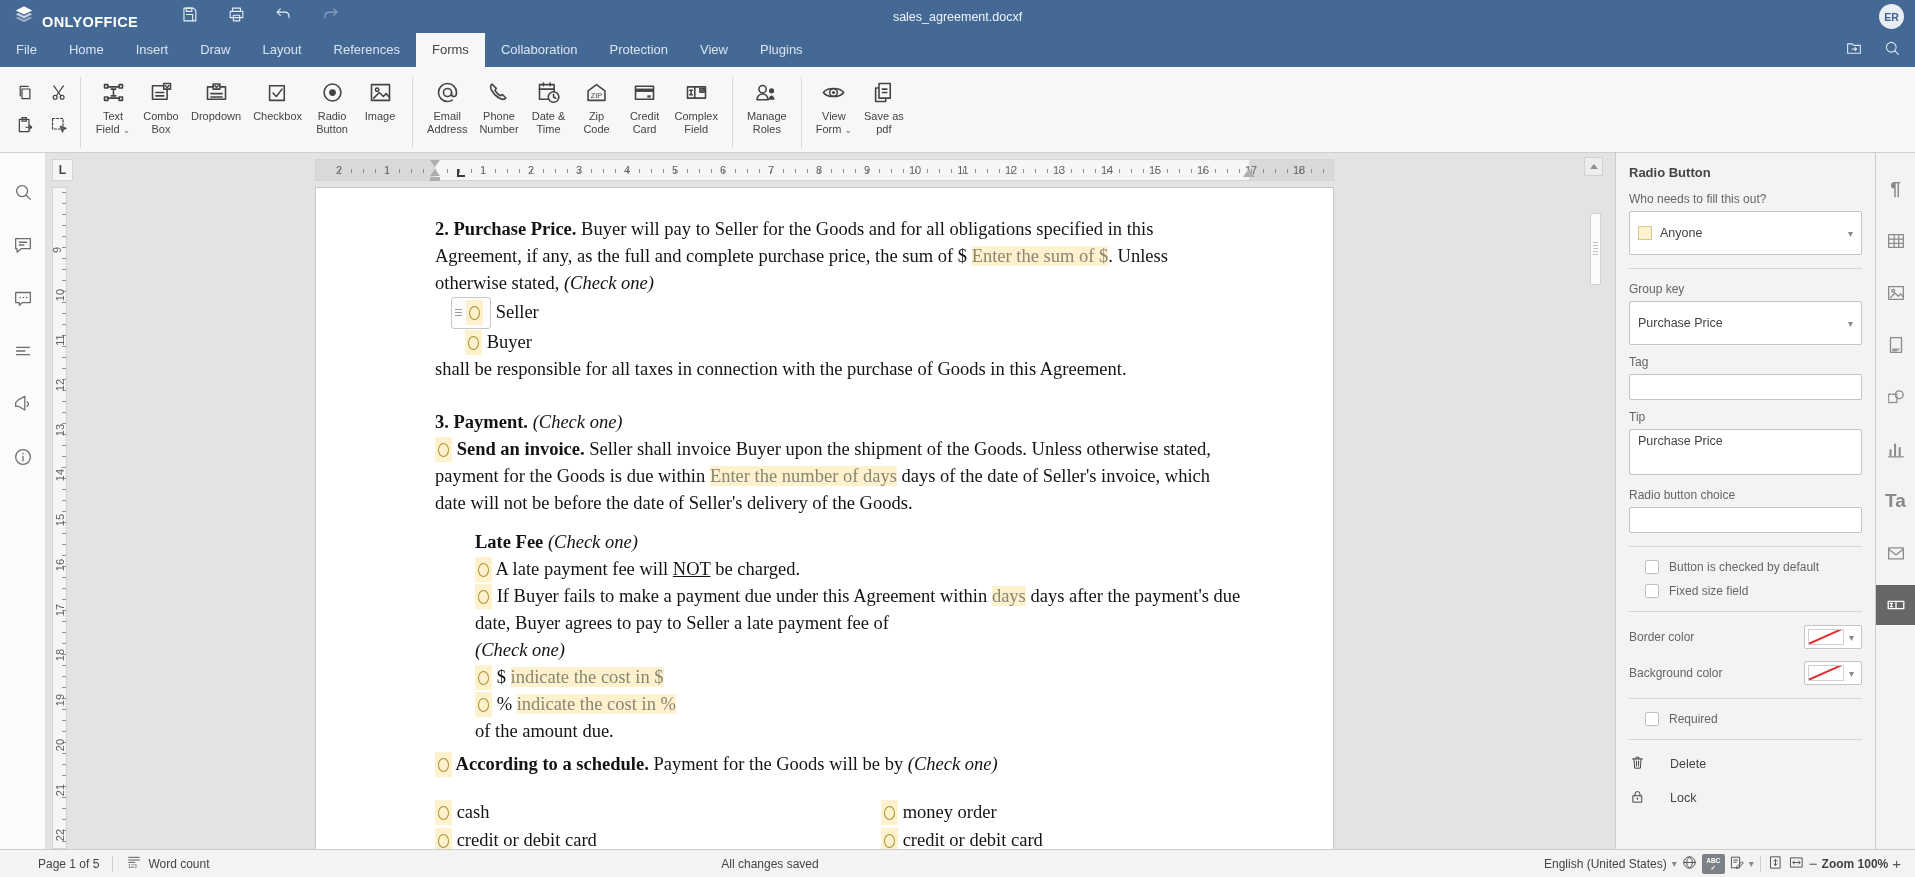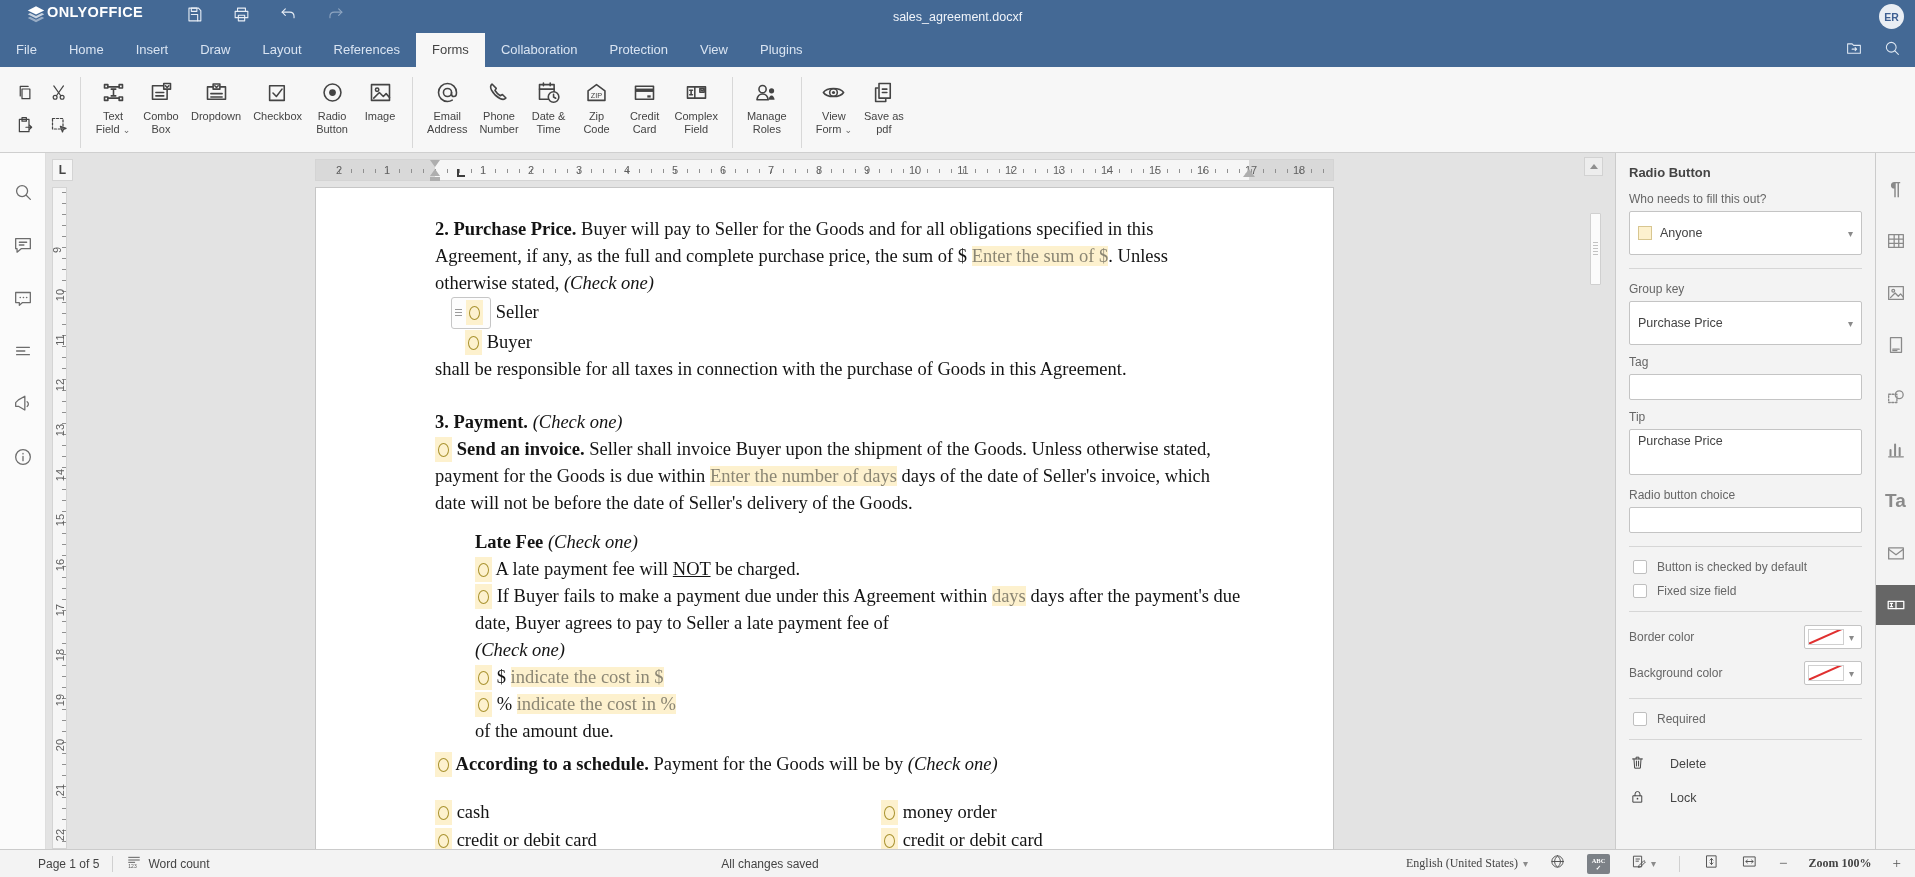--- a/index.html
+++ b/index.html
@@ -1,20 +1,20 @@
 <!DOCTYPE html>
 <html><head>
 <meta charset="utf-8">
 <style>
   * { margin:0; padding:0; box-sizing:border-box; }
   html,body { width:1915px; height:877px; overflow:hidden; font-family:"Liberation Sans",sans-serif; background:#e3e3e3; }
 
   
   #topbar { height:33px; background:#446995; display:flex; align-items:center; position:relative; color:#fff; }
-  #logo { display:flex; align-items:flex-start; padding-left:25px; }
+  #logo { display:flex; align-items:flex-end; gap:7px; padding-left:13px; }
   #logo .ic { width:22px; height:22px; }
   #logo-text { font-weight:700; font-size:14.5px; letter-spacing:.4px; color:#fff; }
   #quick-icons { display:flex; align-items:center; gap:28px; margin-left:42px; }
   #quick-icons .ic { width:19px; height:19px; color:#e8eef6; }
   #quick-icons .disabled { opacity:.45; }
   #doc-title { position:absolute; left:50%; transform:translateX(-50%); font-size:12.5px; color:#f0f4fa; }
   #avatar { position:absolute; right:11px; top:4px; width:25px; height:25px; border-radius:50%; background:#e9eef4; color:#3d5f92; font-size:10.5px; font-weight:700; display:flex; align-items:center; justify-content:center; }
 
   
   #tabrow { height:34px; background:#446995; display:flex; align-items:stretch; position:relative; }
@@ -94,21 +94,21 @@
   #rightpanel { width:260px; background:#f3f3f3; border-left:1px solid #cbcbcb; padding:12px 13px; font-size:12px; color:#666; }
   #rp-title { font-size:13px; font-weight:700; color:#444; margin-bottom:12px; }
   .rp-label { margin:10px 0 5px; }
   .rp-select { height:44px; background:#fff; border:1px solid #c4c4c4; border-radius:2px; display:flex; align-items:center; padding:0 8px; color:#444; font-size:12.5px; gap:8px; }
   .rp-select .grow { flex:1; }
   .rp-chev { color:#8a8a8a; font-size:10px; }
   .swatch { width:14px; height:14px; background:#fdf1ce; border:1px solid #d8c690; }
   .rp-input { width:100%; height:26px; background:#fff; border:1px solid #c4c4c4; border-radius:2px; padding:0 8px; font-size:12.5px; color:#444; font-family:"Liberation Sans",sans-serif; }
   .rp-textarea { width:100%; height:46px; background:#fff; border:1px solid #c4c4c4; border-radius:2px; padding:4px 8px; font-size:12.5px; color:#444; resize:none; font-family:"Liberation Sans",sans-serif; }
   .rp-div { height:1px; background:#d6d6d6; margin:13px 0; }
-  .rp-check { display:flex; align-items:center; gap:10px; margin:10px 4px; color:#666; }
+  .rp-check { display:flex; align-items:center; gap:10px; margin:10px 16px; color:#666; }
   .cbx { width:14px; height:14px; background:#fff; border:1px solid #bfbfbf; border-radius:2px; flex:none; }
   .rp-colorrow { display:flex; align-items:center; justify-content:space-between; margin:12px 0; }
   .colorbtn { width:58px; height:24px; background:#fff; border:1px solid #c4c4c4; border-radius:2px; display:flex; align-items:center; }
   .colorbtn .cswatch { width:36px; height:16px; margin-left:3px; border:1px solid #d0d0d0; position:relative; overflow:hidden; }
   .colorbtn .cswatch:after { content:""; position:absolute; left:-3px; top:14px; width:46px; height:1.6px; background:#e03030; transform:rotate(-24deg); transform-origin:left; }
   .colorbtn .rp-chev { margin-left:5px; }
   .rp-action { display:flex; align-items:center; gap:24px; margin:14px 0; color:#444; font-size:12.5px; }
   .rp-action .ic { width:17px; height:17px; color:#444; }
 
   
@@ -118,21 +118,21 @@
   .strip-glyph { font-size:19px; font-weight:700; }
   .strip-item.active { background:#666; color:#fff; }
 
   
   #statusbar { height:28px; background:#f3f3f3; border-top:1px solid #cbcbcb; display:flex; align-items:center; font-size:12px; color:#444; position:relative; }
   #sb-page { margin-left:38px; }
   .sb-sep { width:1px; height:16px; background:#d0d0d0; margin:0 13px; }
   #sb-wc { display:flex; align-items:center; gap:6px; }
   #sb-wc .ic { width:16px; height:16px; color:#555; }
   #sb-saved { position:absolute; left:770px; transform:translateX(-50%); }
-  #sb-right { margin-left:auto; display:flex; align-items:center; gap:21px; padding-right:14px;font-family:Liberation Serif, serif; }
+  #sb-right { margin-left:auto; display:flex; align-items:center; gap:4px; padding-right:14px; }
   #sb-right .ic { width:17px; height:17px; color:#555; }
   #sb-lang { display:flex; align-items:center; gap:5px; }
   #abc-tile { width:23px; height:20px; background:#7c8187; border-radius:2px; color:#fff; display:flex; flex-direction:column; align-items:center; justify-content:center; font-size:6.5px; font-weight:700; line-height:7px; }
   .sb-glyph { font-size:15px; color:#555; }
   #sb-zoom { font-weight:700; }
 </style>
 </head>
 <body>
 
 <div id="topbar">

